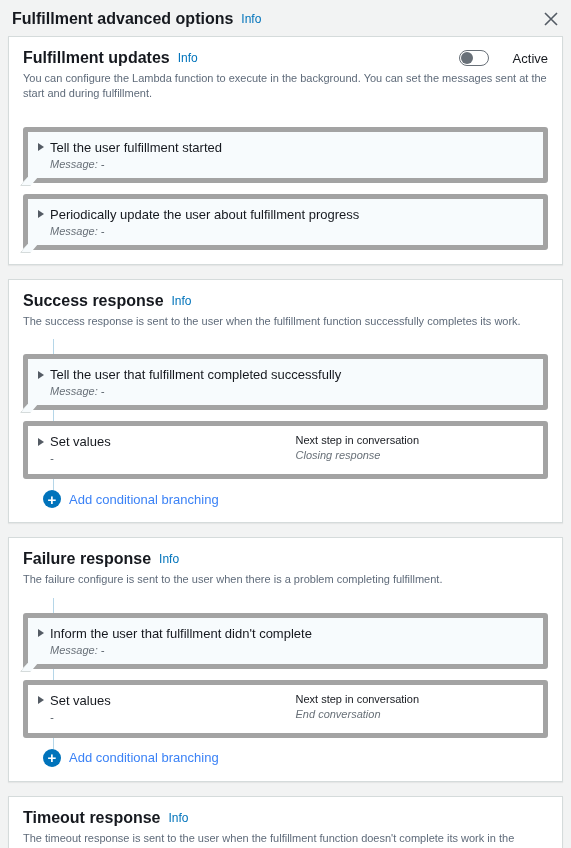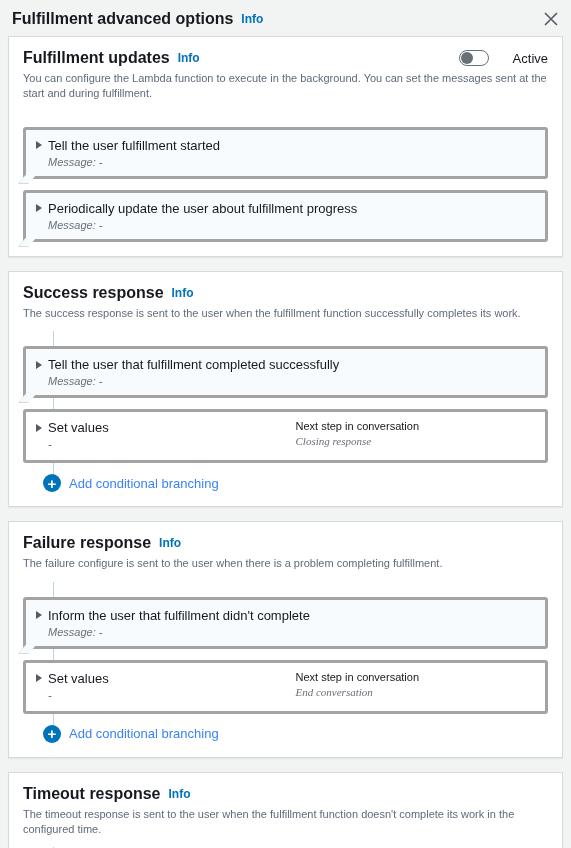--- a/index.html
+++ b/index.html
@@ -18,21 +18,21 @@
     align-items: center;
     padding: 0 4px 8px 4px;
   }
   .page-title {
     font-size: 16px;
     font-weight: 700;
   }
   .info-link {
     color: #0073bb;
     font-size: 12px;
-    font-weight: 700;
+    font-weight: 400;
     margin-left: 8px;
     cursor: pointer;
   }
   .close-x {
     margin-left: auto;
     width: 16px; height: 16px;
     cursor: pointer;
     color: #545b64;
   }
   .panel {
@@ -87,21 +87,21 @@
   .flow-line {
     position: absolute;
     left: 44px;
     top: 0;
     bottom: 14px;
     width: 1px;
     background: #b5d6e8;
     z-index: 0;
   }
   .card {
-    border: 3px solid #a3a3a3;
+    border: 5px solid #a3a3a3;
     border-radius: 3px;
     background: #fff;
     margin-top: 11px;
     position: relative;
     z-index: 1;
   }
   .card.msg {
     background: #f7fbfd;
   }
   .card.msg::after {
@@ -152,21 +152,20 @@
     flex: 1;
     padding: 8px 12px 10px 10px;
   }
   .split .row-sub { margin-left: 12px; }
   .col-title { font-size: 11px; }
   .col-sub {
     font-size: 11px;
     color: #687078;
     font-style: italic;
     margin-top: 3px;
-    font-family: Liberation Serif, serif;
   }
   .add-branch-row {
     display: flex;
     align-items: center;
     gap: 8px;
     margin: 11px 0 0 20px;
     position: relative;
     z-index: 1;
   }
   .plus-circle {

